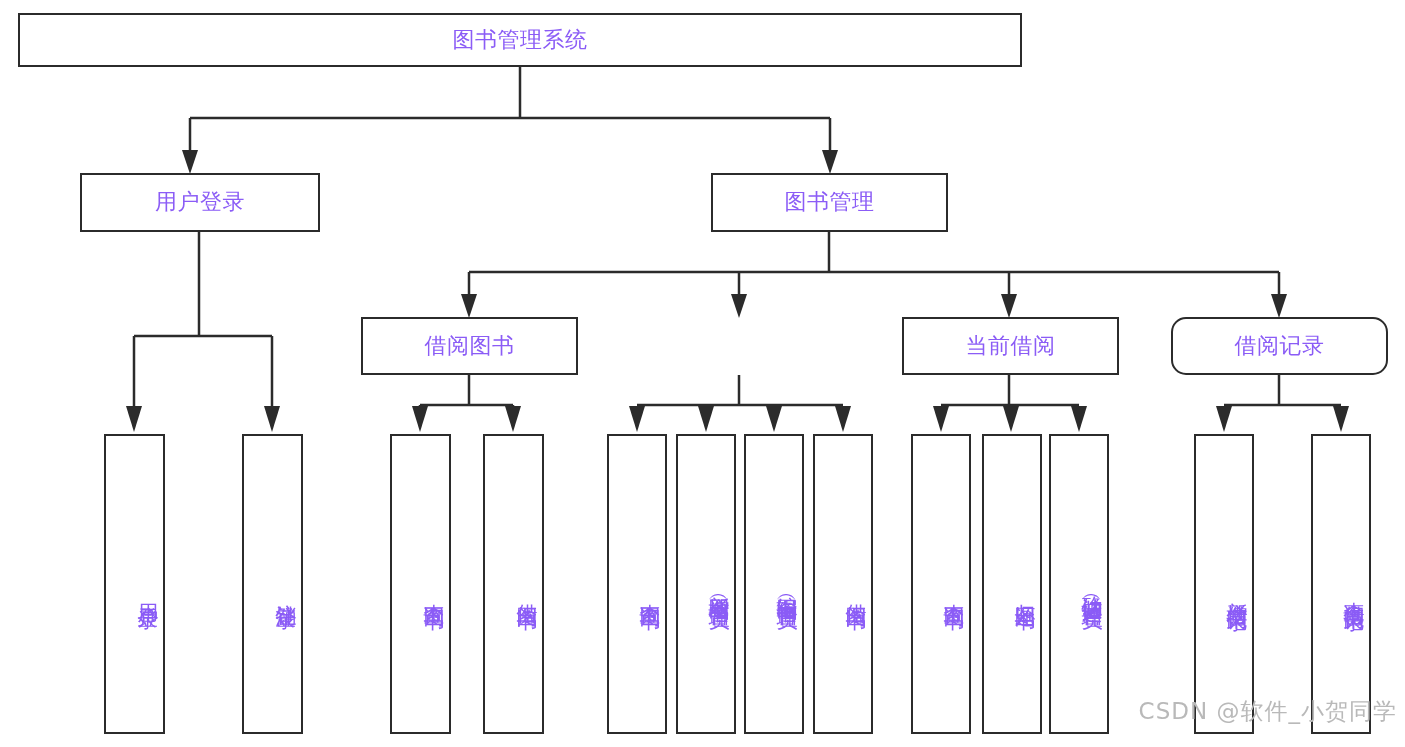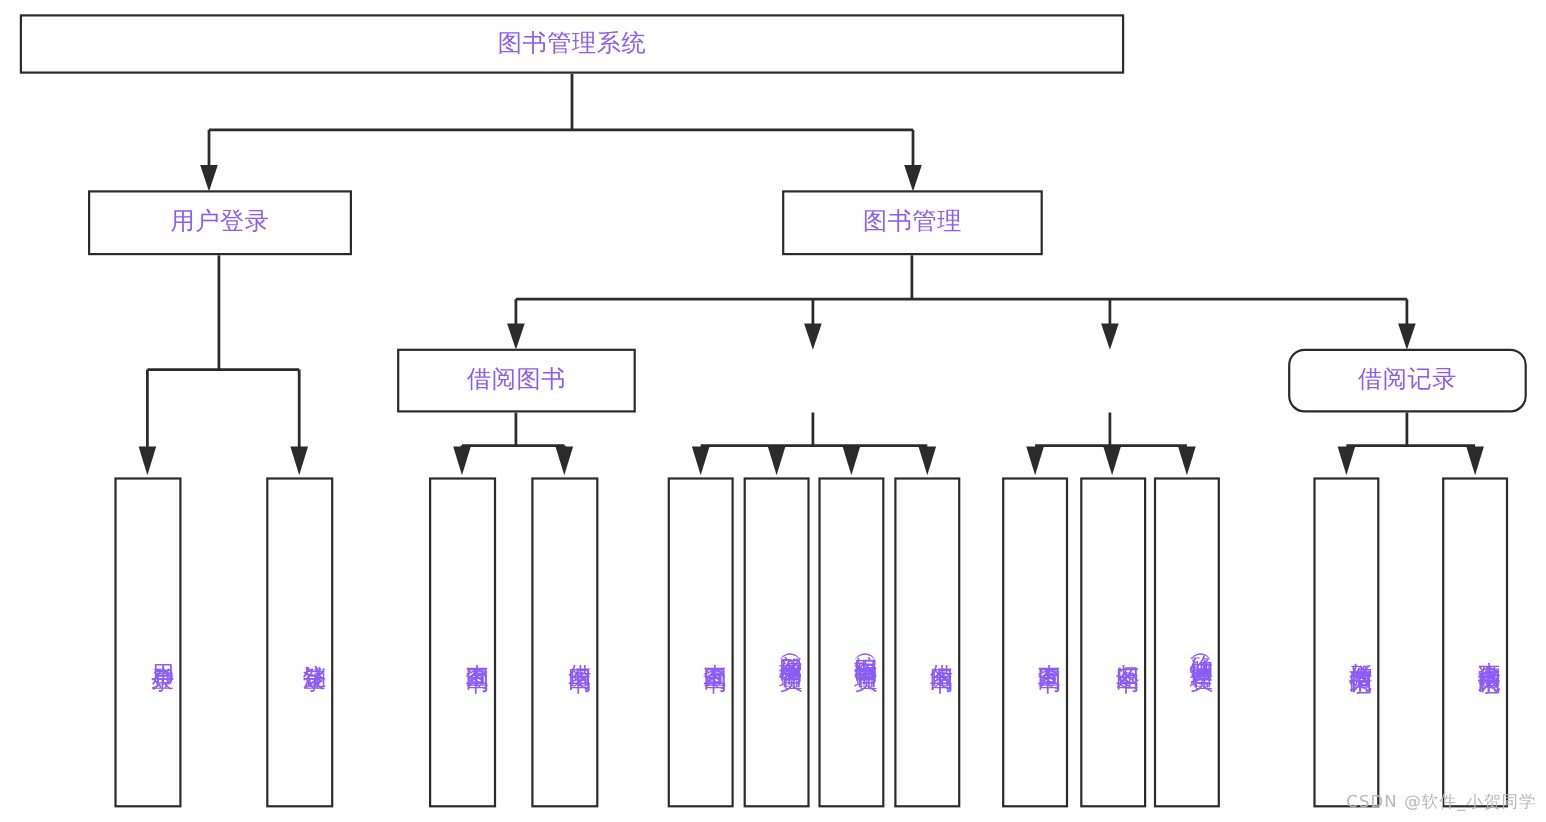--- a/index.html
+++ b/index.html
@@ -58,22 +58,22 @@
     stroke: #2b2b2b;
     stroke-width: 2.5;
     fill: none;
   }
   .arw {
     fill: #2b2b2b;
   }
   .watermark {
     position: absolute;
     right: 8px;
-    bottom: 8px;
-    font-size: 15px;
+    bottom: 20px;
+    font-size: 23px;
     color: #b9b9b9;
     letter-spacing: 1px;
     white-space: nowrap;
     text-align: right;
   }
 </style>
 </head>
 <body>
 
 <div id="canvas">
@@ -130,20 +130,21 @@
     <polygon class="arw" points="1216,406 1232,406 1224,432"></polygon>
     <polygon class="arw" points="1333,406 1349,406 1341,432"></polygon>
   </svg>
 
   <div class="node node-h" style="left:18px; top:13px; width:1004px; height:54px;">图书管理系统</div>
 
   <div class="node node-h" style="left:80px; top:173px; width:240px; height:59px;">用户登录</div>
   <div class="node node-h" style="left:711px; top:173px; width:237px; height:59px;">图书管理</div>
 
   <div class="node node-h" style="left:361px; top:317px; width:217px; height:58px;">借阅图书</div>
+  <div class="node node-h" style="left:902px; top:317px; width:217px; height:58px;">当前借阅</div>
   <div class="node node-h" style="left:1171px; top:317px; width:217px; height:58px;border-radius:15px;">借阅记录</div>
 
   <div class="node node-v" style="left:104px; top:434px; width:61px; height:300px;">用户登录</div>
   <div class="node node-v" style="left:242px; top:434px; width:61px; height:300px;">注销登录</div>
 
   <div class="node node-v" style="left:390px; top:434px; width:61px; height:300px;">查询图书</div>
   <div class="node node-v" style="left:483px; top:434px; width:61px; height:300px;">借阅图书</div>
 
   <div class="node node-v" style="left:607px; top:434px; width:60px; height:300px;">查询图书</div>
   <div class="node node-v tall" style="left:676px; top:434px; width:60px; height:300px;">新增图书（管理员）</div>

